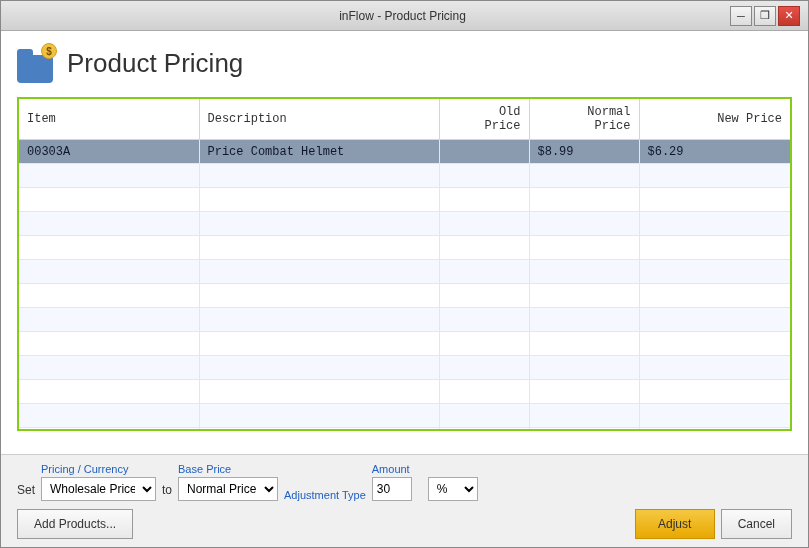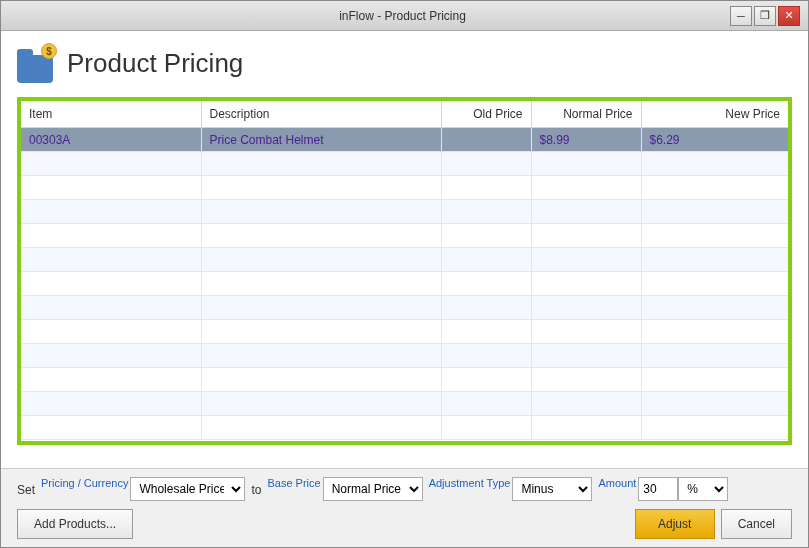--- a/index.html
+++ b/index.html
@@ -113,23 +113,24 @@
       color: #7a5000;
       border: 1px solid #d4a020;
     }
     .header-title {
       font-size: 26px;
       font-weight: 300;
       color: #333;
     }
     .table-container {
       flex: 1;
-      border: 4px solid #84cc16;
+      border: 2px solid #84cc16;
       overflow: hidden;
       margin-bottom: 23px;
+      font-family: Liberation Mono, monospace;
     }
     table {
       width: 100%;
       border-collapse: collapse;
       font-size: 12px;
     }
     thead tr {
       background: white;
     }
     thead th {
@@ -146,21 +147,21 @@
       height: 24px;
     }
     tbody tr:nth-child(even) {
       background: #f5f9ff;
     }
     tbody tr:nth-child(odd) {
       background: white;
     }
     tbody tr.selected {
       background: #8a9bb0 !important;
-      color: #4c1d95;
+      color: #0f172a;
     }
     tbody td {
       border-bottom: 1px solid #dde8f0;
       border-right: 1px solid #dde8f0;
       padding: 3px 8px;
     }
     tbody td:last-child { border-right: none; }
     tbody td.right { }
     .bottom-bar {
       background: #f0f0f0;
@@ -172,21 +173,21 @@
       flex-shrink: 0;
       margin: 0 -16px -12px -16px;
     }
     .controls-row {
       display: flex;
       align-items: flex-end;
       gap: 6px;
     }
     .control-group {
       display: flex;
-      flex-direction: row;
+      flex-direction: column;
       gap: 2px;
     }
     .control-label {
       font-size: 11px;
       color: #2060c0;
     }
     .set-label {
       font-size: 12px;
       color: #333;
       align-self: flex-end;
@@ -210,21 +211,21 @@
     }
     .select-base {
       width: 100px;
     }
     .select-adjust {
       width: 80px;
     }
     .amount-group {
       display: flex;
       align-items: flex-end;
-      gap: 0;
+      gap: 16px;
       justify-content: space-between;
     }
     .amount-input {
       width: 40px;
     }
     .amount-select {
       width: 50px;
     }
     .buttons-row {
       display: flex;
@@ -412,26 +413,20 @@
         <span class="to-label">to</span>
         <div class="control-group">
           <span class="control-label">Base Price</span>
           <select class="select-base">
             <option>Normal Price</option>
             <option>Old Price</option>
           </select>
         </div>
         <div class="control-group">
           <span class="control-label">Adjustment Type</span>
-          <select class="select-adjust">
-            <option>Minus</option>
-            <option>Plus</option>
-            <option>Multiply</option>
-            <option>Set To</option>
-          </select>
         </div>
         <div class="control-group">
           <span class="control-label">Amount</span>
           <div class="amount-group">
             <input type="text" class="amount-input" value="30" style="">
             <select class="amount-select">
               <option>%</option>
               <option>$</option>
             </select>
           </div>

